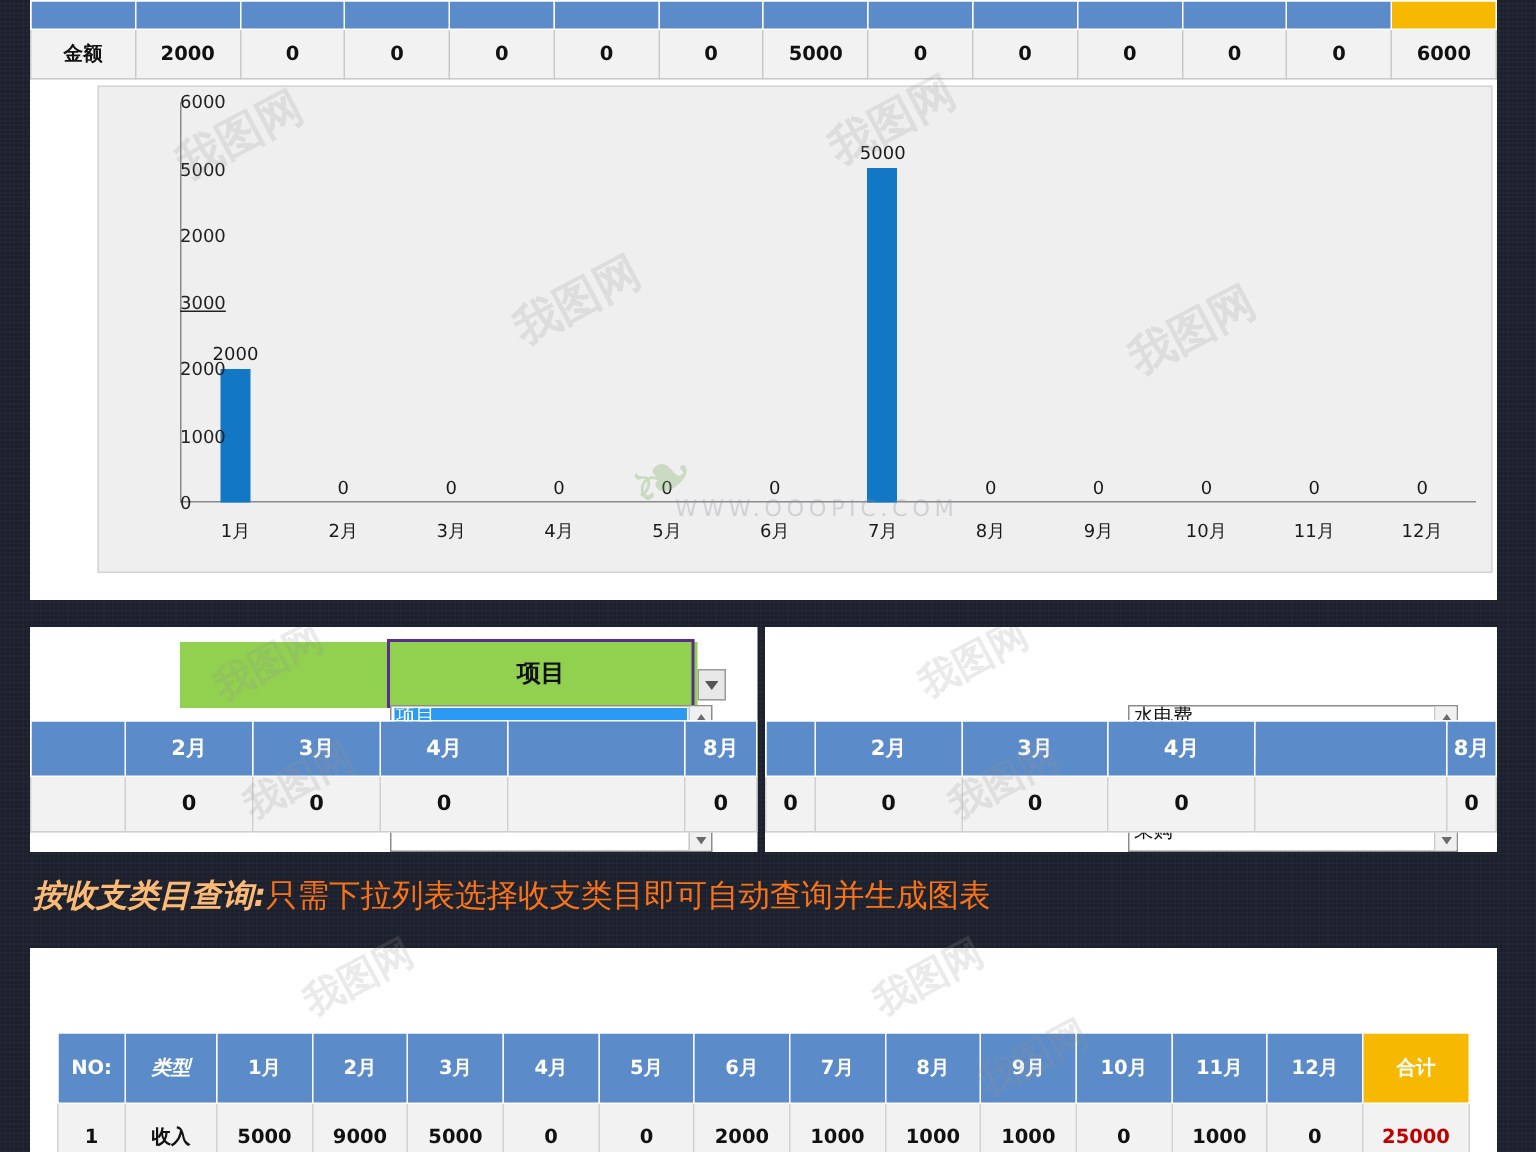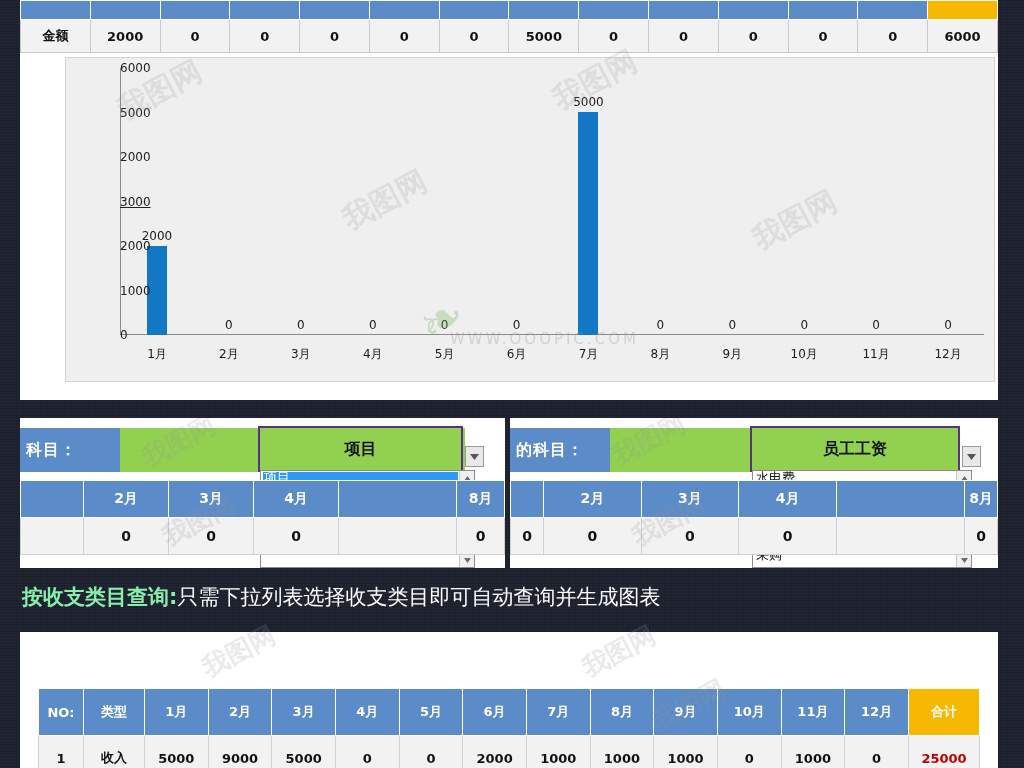--- a/index.html
+++ b/index.html
@@ -106,22 +106,22 @@
     height:34px;color:#111;background:#f2f2f2;
   }
   .mid-table tr.mh td{background:#5b8bc8;color:#fff;border:1px solid #fff;}
 
   
   #hint{
     position:absolute;left:22px;top:578px;height:38px;
     display:flex;align-items:center;font-size:21px;font-weight:bold;
     white-space:nowrap;
   }
-  #hint .k{color:#86efac;}
-  #hint .v{color:#ffffff;font-weight:normal;}
+  #hint .k{color:#fdba74;font-style:italic;}
+  #hint .v{color:#f97316;font-weight:normal;}
 
   
   #bottom-panel{left:20px;top:632px;width:978px;height:136px;background:#fff;}
   .bp-title-row{position:absolute;left:0;top:0;width:100%;height:58px;}
   .home-icon{position:absolute;left:30px;top:8px;width:38px;height:38px;}
   .bp-title{
     position:absolute;left:0;top:0;width:100%;height:58px;
     display:flex;align-items:center;justify-content:center;
     font-size:20px;font-weight:bold;color:#111;letter-spacing:2px;
   }
@@ -275,21 +275,20 @@
   <div class="wm" style="left:95px;top:70px;">我图网</div>
   <div class="wm" style="left:530px;top:60px;">我图网</div>
   <div class="wm" style="left:320px;top:180px;">我图网</div>
   <div class="wm" style="left:730px;top:200px;">我图网</div>
   <div class="wm" style="left:400px;top:290px;font-size:52px;color:rgba(120,170,90,.30);">❧</div>
   <div class="wm2" style="left:430px;top:330px;">WWW.OOOPIC.COM</div>
 </div>
 
 <div class="midpanel" id="mid-left">
   <div class="crit-row">
-    <div class="crit-label">科目：</div>
     <div class="crit-green" style="left:100px;width:345px;"></div>
     <div class="combo" style="left:238px;width:205px;">项目</div>
     <div class="combo-arrow" style="left:445px;top:18px;">
       <svg width="9" height="6" viewBox="0 0 9 6">
           <path d="M0 0 L9 0 L4.5 6 Z" fill="#555"></path>
         </svg>
     </div>
   </div>
 
   <div class="dd" style="left:240px;top:52px;width:215px;height:98px;">
@@ -335,30 +334,20 @@
         <td>0</td>
       </tr>
     </tbody>
       </table>
   </div>
   <div class="wm" style="left:120px;top:6px;font-size:26px;">我图网</div>
   <div class="wm" style="left:140px;top:85px;font-size:26px;">我图网</div>
 </div>
 
 <div class="midpanel" id="mid-right">
-  <div class="crit-row">
-    <div class="crit-label">的科目：</div>
-    <div class="crit-green" style="left:100px;width:350px;"></div>
-    <div class="combo" style="left:240px;width:210px;">员工工资</div>
-    <div class="combo-arrow" style="left:452px;top:18px;">
-      <svg width="9" height="6" viewBox="0 0 9 6">
-          <path d="M0 0 L9 0 L4.5 6 Z" fill="#555"></path>
-        </svg>
-    </div>
-  </div>
 
   <div class="dd" style="left:242px;top:52px;width:220px;height:98px;">
     <div class="dd-list" id="dd-right-list">
         <div class="dd-item">水电费</div>
         <div class="dd-item">房租</div>
         <div class="dd-item">物业费</div>
         <div class="dd-item sel">员工工资</div>
         <div class="dd-item">培训费</div>
         <div class="dd-item">活动经费</div>
         <div class="dd-item">差旅费</div>
@@ -410,21 +399,21 @@
   <span class="v">只需下拉列表选择收支类目即可自动查询并生成图表</span>
 </div>
 
 <div class="sheet" id="bottom-panel">
 
   <div class="bp-table">
     <table>
       <tbody>
           <tr class="bh" id="bp-head">
             <td style="width: 42px;">NO:</td>
-            <td style="width: 58px;">类型</td>
+            <td style="width: 58px; font-style: italic;">类型</td>
             <td>1月</td>
             <td>2月</td>
             <td>3月</td>
             <td>4月</td>
             <td>5月</td>
             <td>6月</td>
             <td>7月</td>
             <td>8月</td>
             <td>9月</td>
             <td>10月</td>

